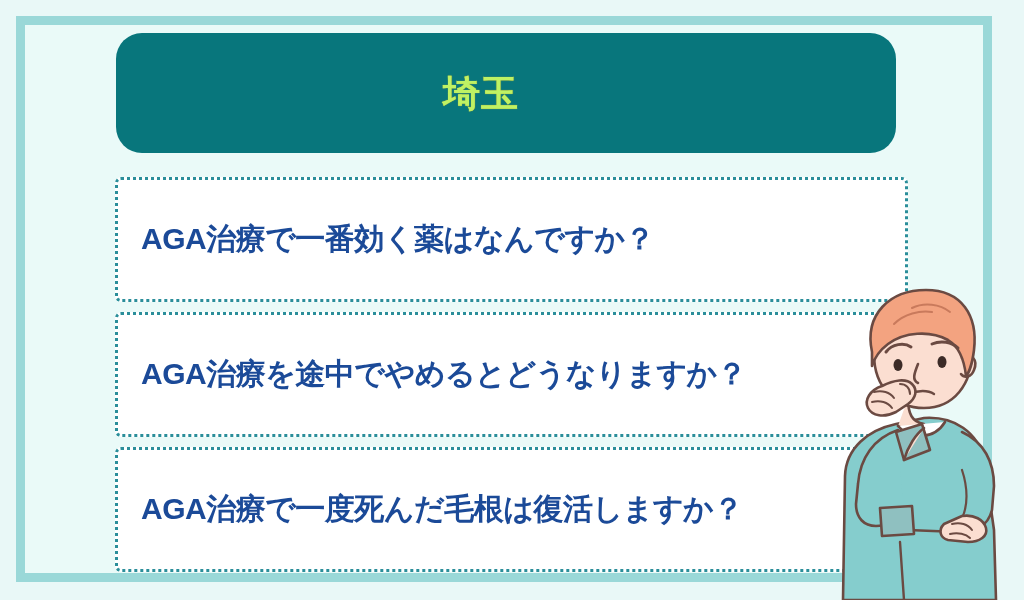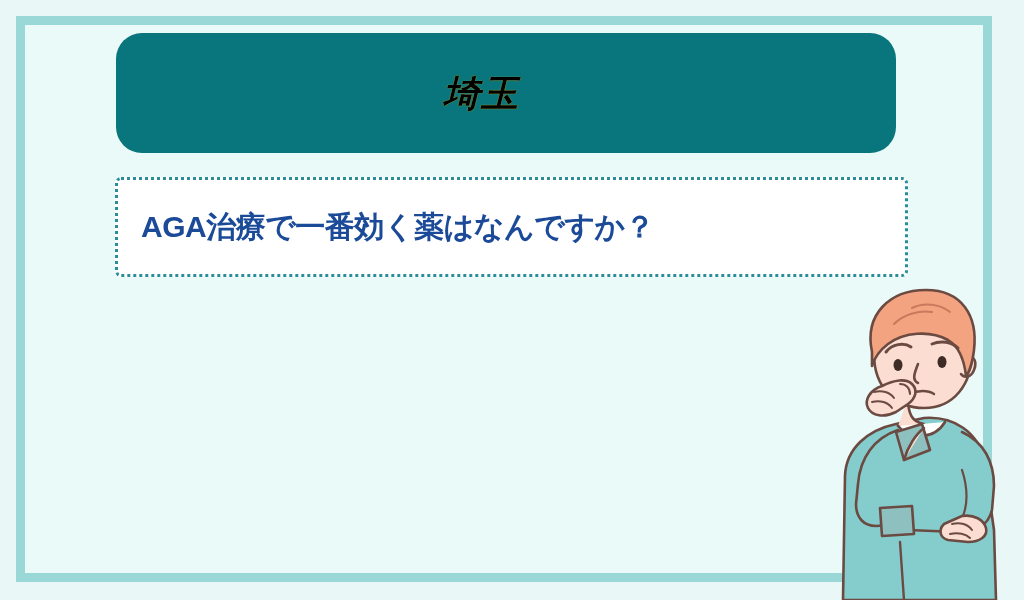--- a/index.html
+++ b/index.html
@@ -55,29 +55,28 @@
     width: 720px;
     height: 120px;
     display: flex;
     flex-direction: column;
     align-items: center;
     justify-content: center;
     padding-left: 10px;
     box-sizing: border-box;
   }
   .banner-line1 {
-    color: #000000;
+    color: #bef264;
     font-size: 37px;
     font-weight: 700;
     line-height: 1;
     letter-spacing: 1px;
     margin-bottom: 0;
     white-space: nowrap;
     text-shadow: 0 0 1px #f5c518;
-    font-style: italic;
   }
   .banner-line2 {
     font-size: 42px;
     font-weight: 700;
     line-height: 1.05;
     white-space: nowrap;
     color: #ffffff;
     letter-spacing: -0.5px;
   }
   .banner-line2 .hl {
@@ -95,21 +94,21 @@
     height: 112px;
     z-index: 5;
   }
   .qa-bubble svg { display:block; }
 
   
   .qbox {
     position: absolute;
     left: 115px;
     width: 793px;
-    height: 100px;
+    height: 125px;
     background: #ffffff;
     border: 3px dotted #2a8e9a;
     border-radius: 6px;
     box-sizing: border-box;
     display: flex;
     align-items: center;
     z-index: 2;
   }
   .qbox-1 { top: 177px; }
   .qbox-2 { top: 312px; }
@@ -147,21 +146,27 @@
     <div class="banner-text">
       <div class="banner-line1">埼玉</div>
     </div>
   </div>
 
 
   <div class="qbox qbox-1">
     <span class="qtext">AGA治療で一番効く薬はなんですか？</span>
   </div>
 
-
+  <div class="qbox qbox-2">
+    <span class="qtext">AGA治療を途中でやめるとどうなりますか？</span>
+  </div>
+
+  <div class="qbox qbox-3">
+    <span class="qtext">AGA治療で一度死んだ毛根は復活しますか？</span>
+  </div>
 
   <div class="person">
     <svg width="212" height="320" viewBox="0 0 212 320" xmlns="http://www.w3.org/2000/svg">
       <g stroke="#6b4a42" stroke-width="2.6" stroke-linejoin="round" stroke-linecap="round" fill="none">
 
         <path d="M31 320 L33 196 C34 168 56 150 84 144
                  L112 138
                  C142 136 166 152 172 180
                  L182 250 L184 320 Z" fill="#85cdcd"></path>
 

